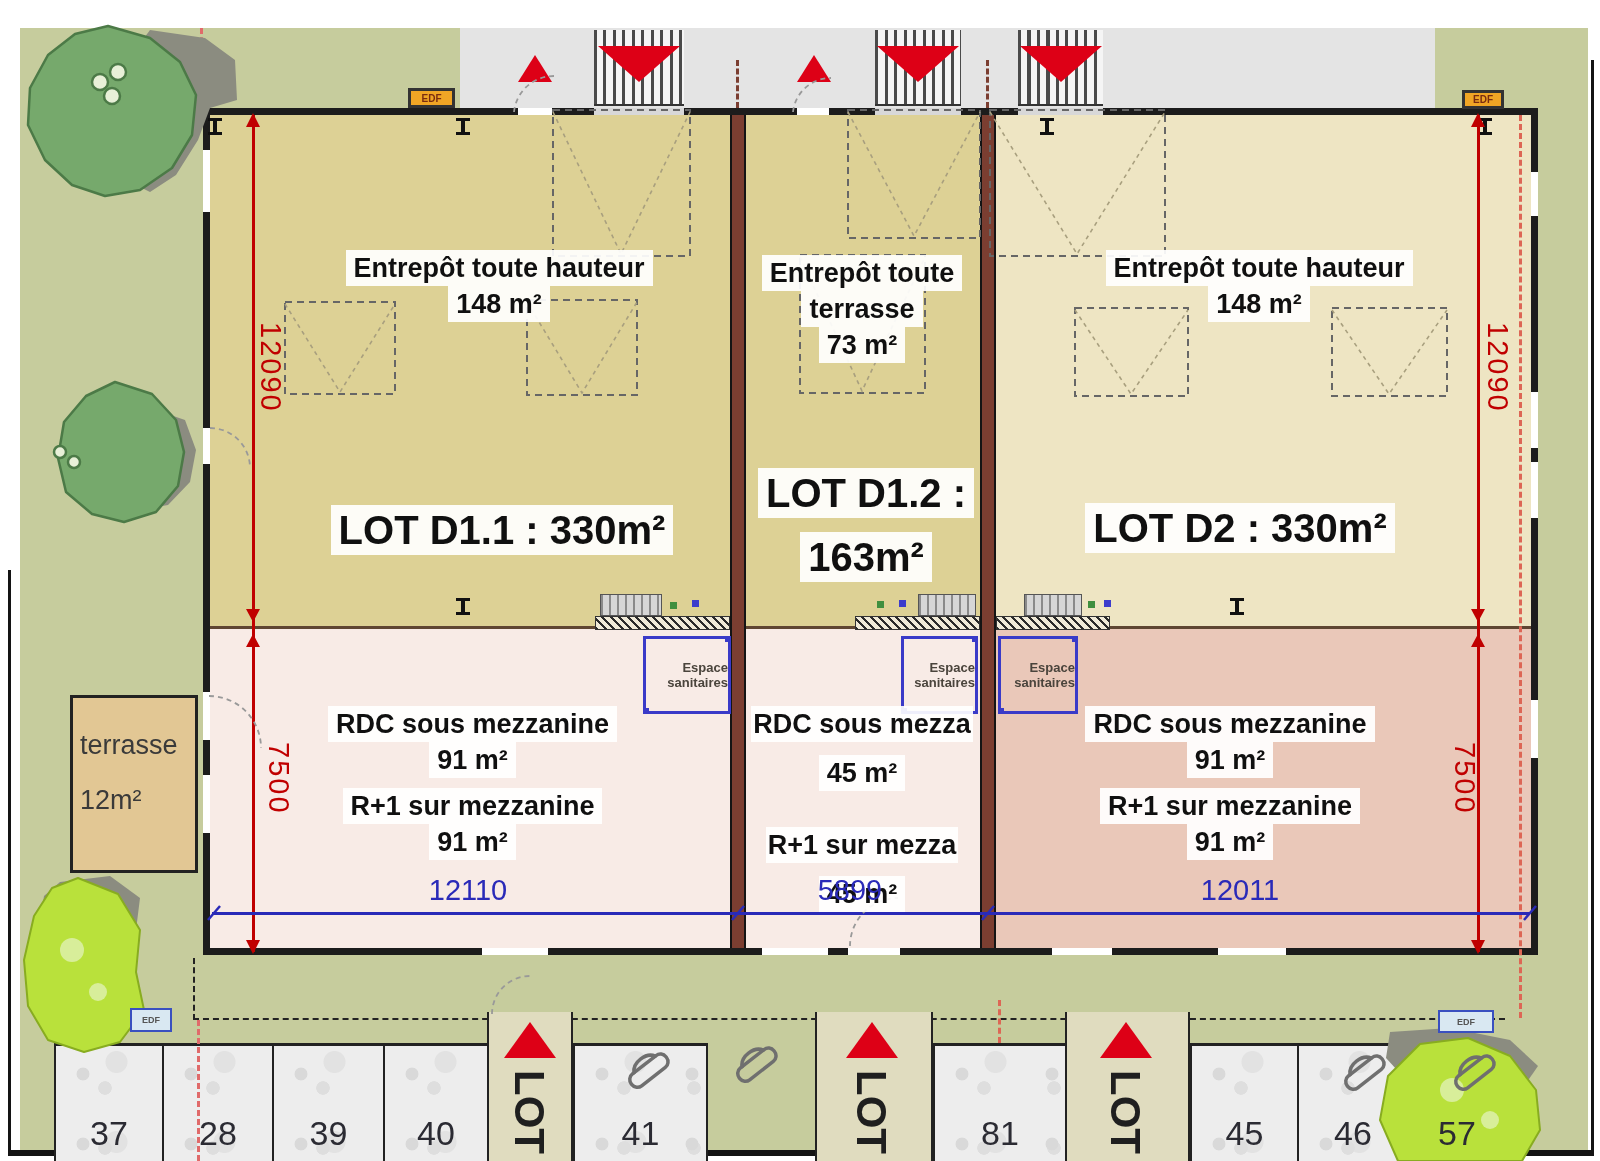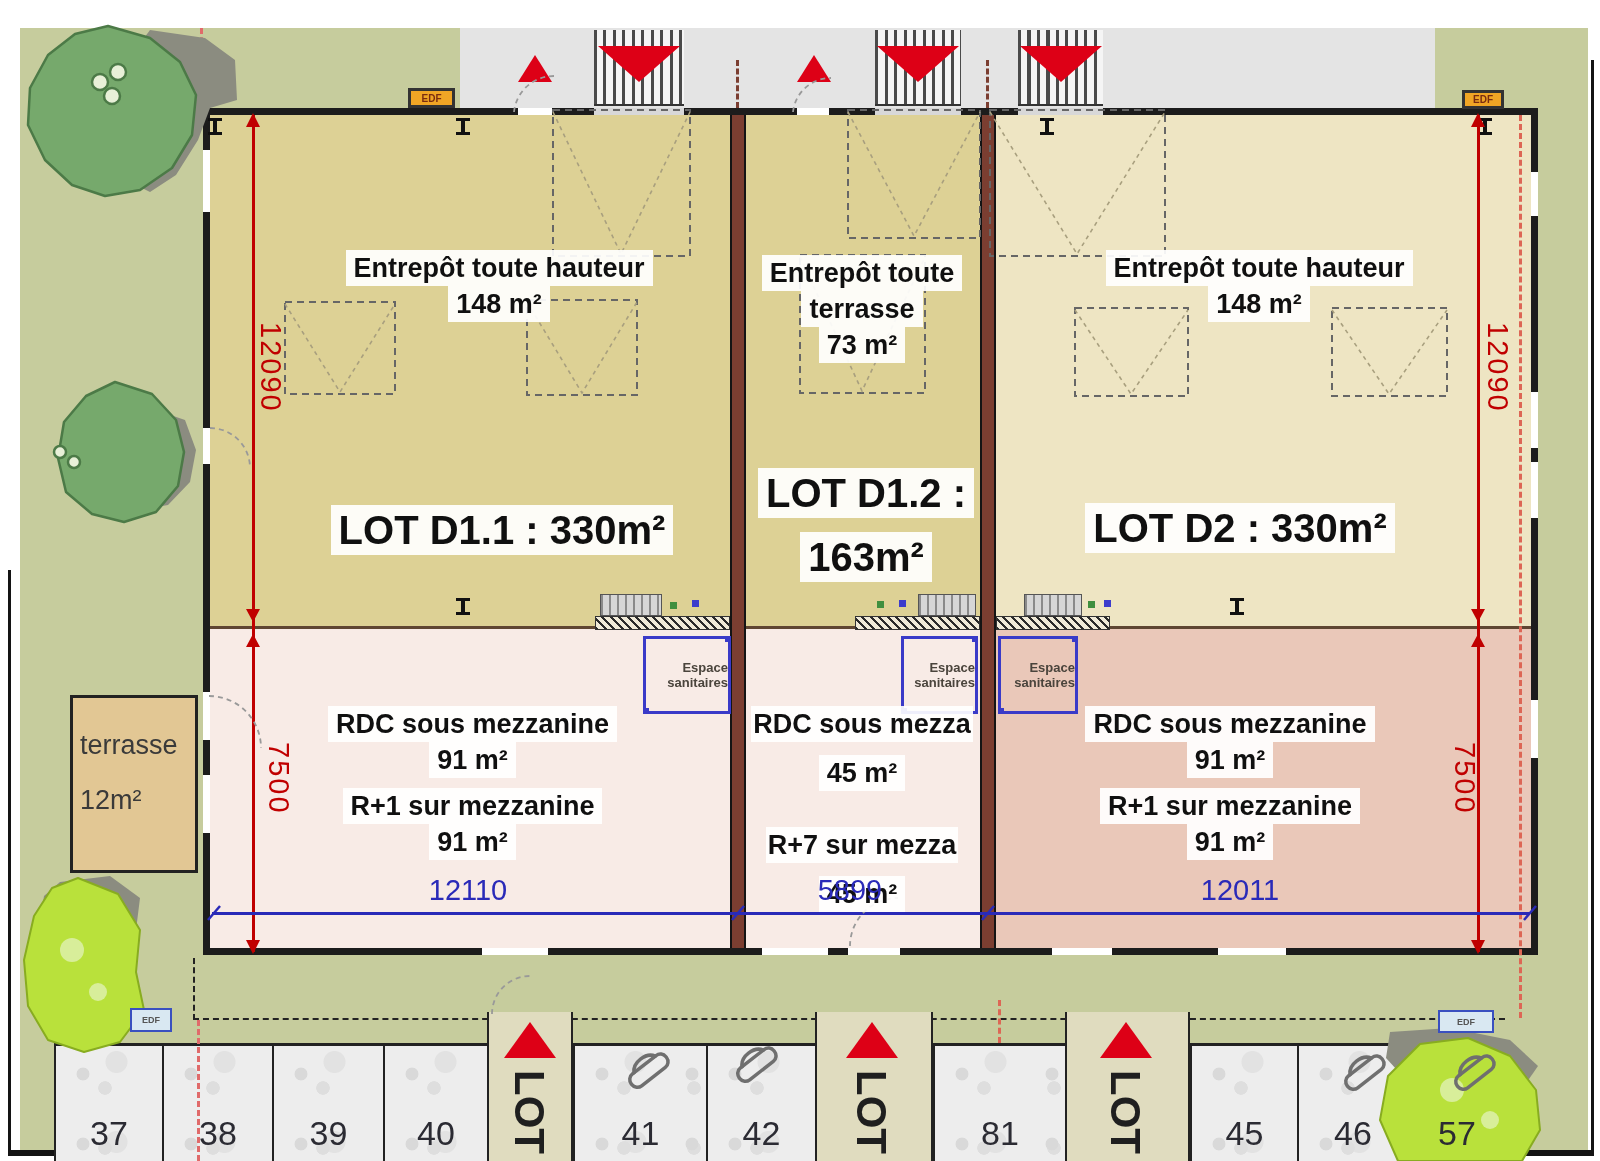--- a/index.html
+++ b/index.html
@@ -83,34 +83,31 @@
   <div class="abs road" style="left:460px;top:28px;width:975px;height:80px;"></div>
 
   <div class="abs frame" style="left:8px;top:570px;width:3px;height:583px;"></div>
   <div class="abs frame" style="left:8px;top:1150px;width:1586px;height:6px;"></div>
   <div class="abs frame" style="left:1591px;top:60px;width:3px;height:1093px;"></div>
 
   <div class="abs marble" style="left:54px;top:1043px;width:110px;height:118px;">
       <div class="pnum">37</div>
     </div>
   <div class="abs marble" style="left:162px;top:1043px;width:112px;height:118px;">
-      <div class="pnum">38</div>
+      <div class="pnum">28</div>
     </div>
   <div class="abs marble" style="left:272px;top:1043px;width:113px;height:118px;">
       <div class="pnum">39</div>
     </div>
   <div class="abs marble" style="left:383px;top:1043px;width:106px;height:118px;">
       <div class="pnum">40</div>
     </div>
   <div class="abs walkway" style="left:487px;top:1012px;width:86px;height:149px;"></div>
   <div class="abs marble" style="left:573px;top:1043px;width:135px;height:118px;">
       <div class="pnum">41</div>
-    </div>
-  <div class="abs marble" style="left:706px;top:1043px;width:111px;height:118px;">
-      <div class="pnum">42</div>
     </div>
   <div class="abs walkway" style="left:815px;top:1012px;width:118px;height:149px;"></div>
   <div class="abs marble" style="left:933px;top:1043px;width:134px;height:118px;">
       <div class="pnum">81</div>
     </div>
   <div class="abs walkway" style="left:1065px;top:1012px;width:125px;height:149px;"></div>
   <div class="abs marble" style="left:1190px;top:1043px;width:109px;height:118px;">
       <div class="pnum">45</div>
     </div>
   <div class="abs marble" style="left:1297px;top:1043px;width:112px;height:118px;">
@@ -332,21 +329,21 @@
     <span class="wbg">RDC sous mezzanine</span>
     <span class="wbg">91 m²</span>
     <span class="gap10"></span>
     <span class="wbg">R+1 sur mezzanine</span>
     <span class="wbg">91 m²</span>
   </div>
   <div class="lbl f27" style="left:748px;top:706px;width:228px;gap:13px;">
     <span class="wbg" style="padding:0 2px;">RDC sous mezza</span>
     <span class="wbg">45 m²</span>
     <span class="gap10"></span>
-    <span class="wbg" style="padding:0 2px;">R+7 sur mezza</span>
+    <span class="wbg" style="padding:0 2px;">R+1 sur mezza</span>
     <span class="wbg">45 m²</span>
   </div>
   <div class="lbl f27" style="left:1035px;top:706px;width:390px;">
     <span class="wbg">RDC sous mezzanine</span>
     <span class="wbg">91 m²</span>
     <span class="gap10"></span>
     <span class="wbg">R+1 sur mezzanine</span>
     <span class="wbg">91 m²</span>
   </div>
 

